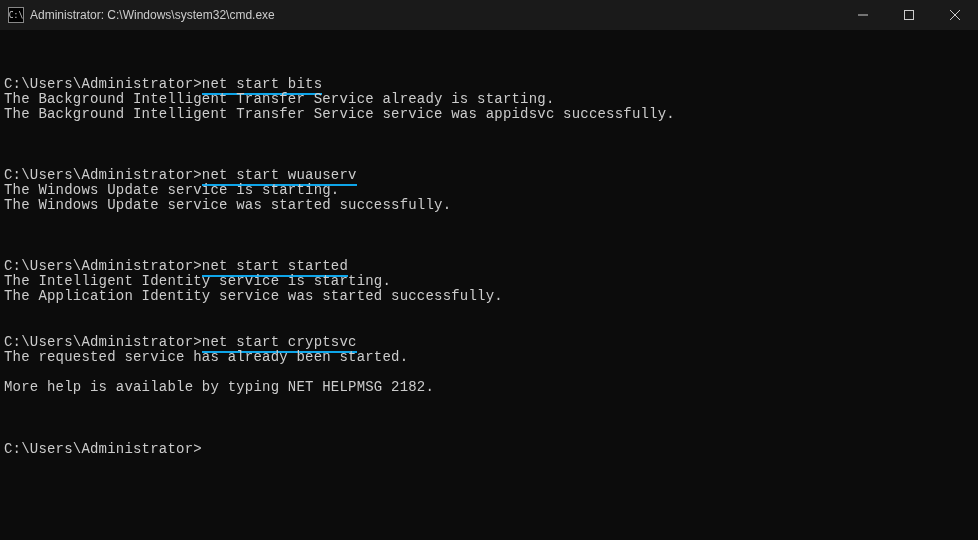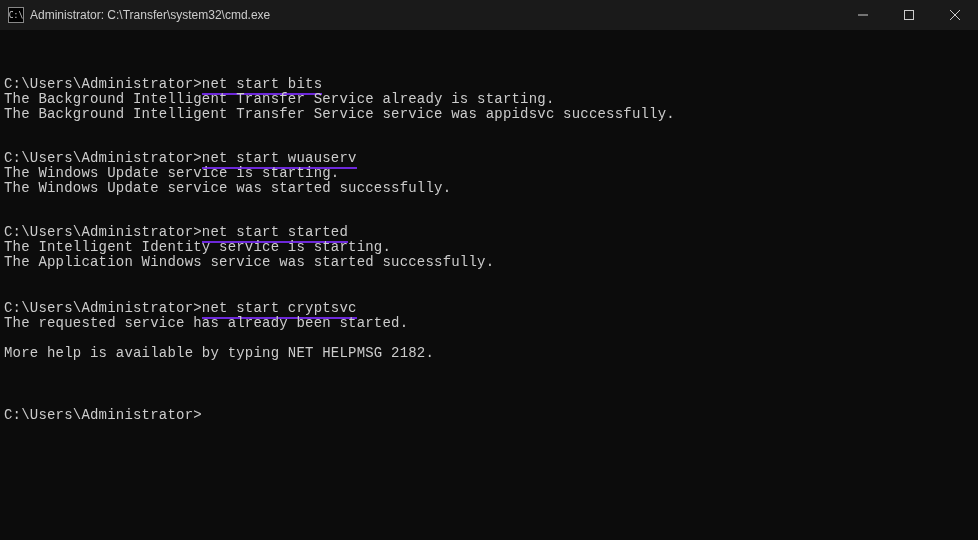--- a/index.html
+++ b/index.html
@@ -47,34 +47,34 @@
     .terminal {
       padding: 2px 4px;
       color: #cccccc;
       font-size: 14px;
       line-height: 15px;
       white-space: pre;
       font-family: Consolas, 'Courier New', monospace;
       letter-spacing: 0.2px;
     }
     .underline-red {
-      border-bottom: 2px solid #6d28d9;
+      border-bottom: 2px solid #0ea5e9;
       padding-bottom: 1px;
     }
-    .block { margin-top: 14px; }
+    .block { margin-top: 31px; }
     .block.first { margin-top: 30px; }
     .block.tight { margin-top: 16px; }
     .block.last { margin-top: 32px; }
   </style>
 </head>
 <body>
 
 <div class="titlebar">
   <div class="titlebar-icon">C:\</div>
-  <div class="titlebar-title">Administrator: C:\Transfer\system32\cmd.exe</div>
+  <div class="titlebar-title">Administrator: C:\Windows\system32\cmd.exe</div>
   <div class="window-controls">
     <div class="win-btn">
       <svg viewBox="0 0 10 10">
           <line x1="0" y1="5" x2="10" y2="5" stroke="#ccc" stroke-width="1"></line>
         </svg>
     </div>
     <div class="win-btn">
       <svg viewBox="0 0 10 10">
           <rect x="0.5" y="0.5" width="9" height="9" fill="none" stroke="#ccc" stroke-width="1"></rect>
         </svg>
@@ -90,19 +90,19 @@
 
 <div class="terminal">
 <div class="block first"><span>C:\Users\Administrator&gt;</span><span class="underline-red">net start bits</span>
 <span>The Background Intelligent Transfer Service already is starting.</span>
 <span>The Background Intelligent Transfer Service service was appidsvc successfully.</span></div>
 <div class="block"><span>C:\Users\Administrator&gt;</span><span class="underline-red">net start wuauserv</span>
 <span>The Windows Update service is starting.</span>
 <span>The Windows Update service was started successfully.</span></div>
 <div class="block"><span>C:\Users\Administrator&gt;</span><span class="underline-red">net start started</span>
 <span>The Intelligent Identity service is starting.</span>
-<span>The Application Windows service was started successfully.</span></div>
+<span>The Application Identity service was started successfully.</span></div>
 <div class="block tight"><span>C:\Users\Administrator&gt;</span><span class="underline-red">net start cryptsvc</span>
 <span>The requested service has already been started.</span>
 
 <span>More help is available by typing NET HELPMSG 2182.</span></div>
 <div class="block last"><span>C:\Users\Administrator&gt;</span></div>
 </div>
 
 </body></html>

